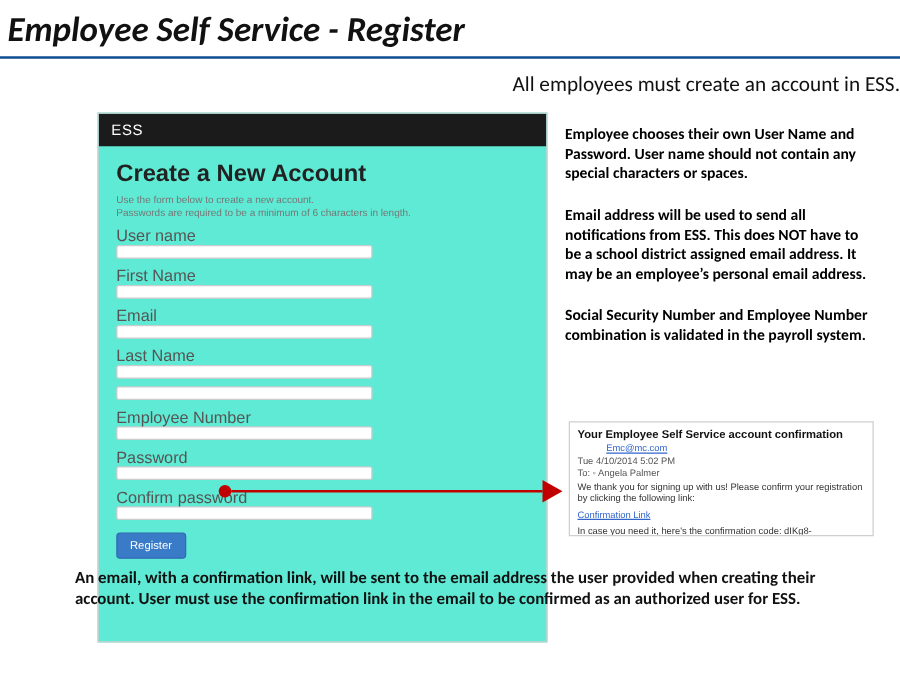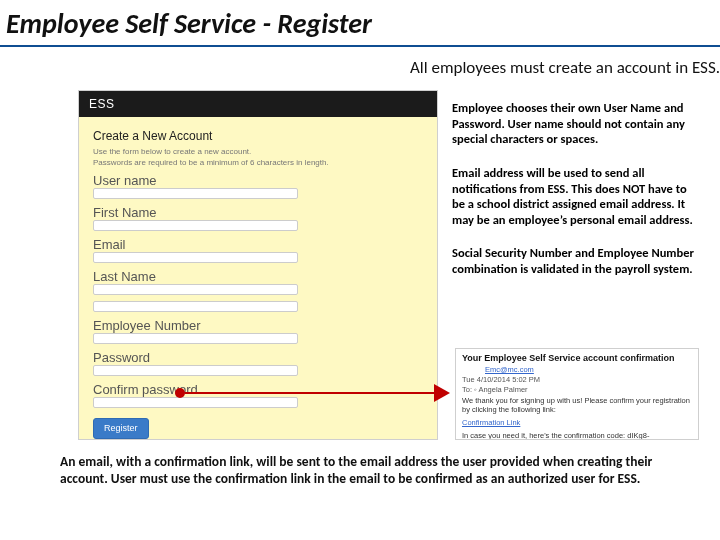--- a/index.html
+++ b/index.html
@@ -36,42 +36,42 @@
     font-size: 17px;
     margin: 10px 0 6px 0;
   }
 
   
   .ess-shot {
     position: absolute;
     left: 78px;
     top: 90px;
     width: 360px;
-    height: 350px;
+    height: 424px;
     border: 1px solid #cfcfcf;
-    background: #fef9c3;
+    background: #5eead4;
     box-sizing: border-box;
     font-family: "Segoe UI", Arial, sans-serif;
     overflow: hidden;
   }
   .ess-navbar {
     background: #1b1b1b;
     color: #fff;
     padding: 6px 10px;
     font-size: 12px;
     font-weight: 500;
     letter-spacing: 0.5px;
   }
   .ess-body {
     padding: 10px 14px 8px 14px;
   }
   .ess-body h2 {
     margin: 2px 0 4px 0;
-    font-size: 12px;
-    font-weight: 400;
+    font-size: 19px;
+    font-weight: 700;
     color: #222;
   }
   .ess-instr {
     font-size: 8px;
     color: #777;
     margin: 0 0 2px 0;
   }
   .ess-field {
     margin-top: 6px;
   }
@@ -108,21 +108,21 @@
     font-weight: 700;
     color: #000;
     line-height: 1.25;
   }
   .notes p { margin: 0 0 18px 0; }
 
   
   .confirm-shot {
     position: absolute;
     left: 455px;
-    top: 348px;
+    top: 337px;
     width: 244px;
     height: 92px;
     border: 1px solid #cfcfcf;
     background: #fff;
     box-sizing: border-box;
     font-family: "Segoe UI", Arial, sans-serif;
     padding: 4px 6px;
     font-size: 7.5px;
     color: #333;
     overflow: hidden;

